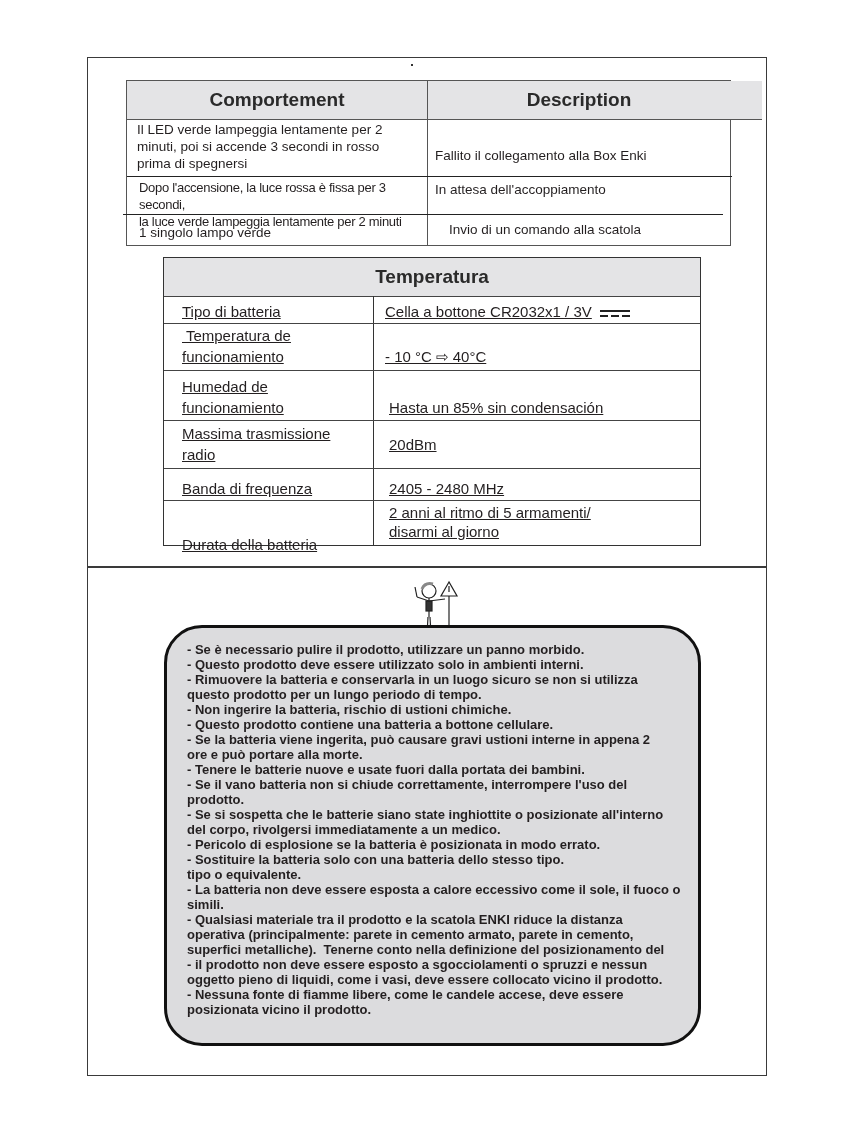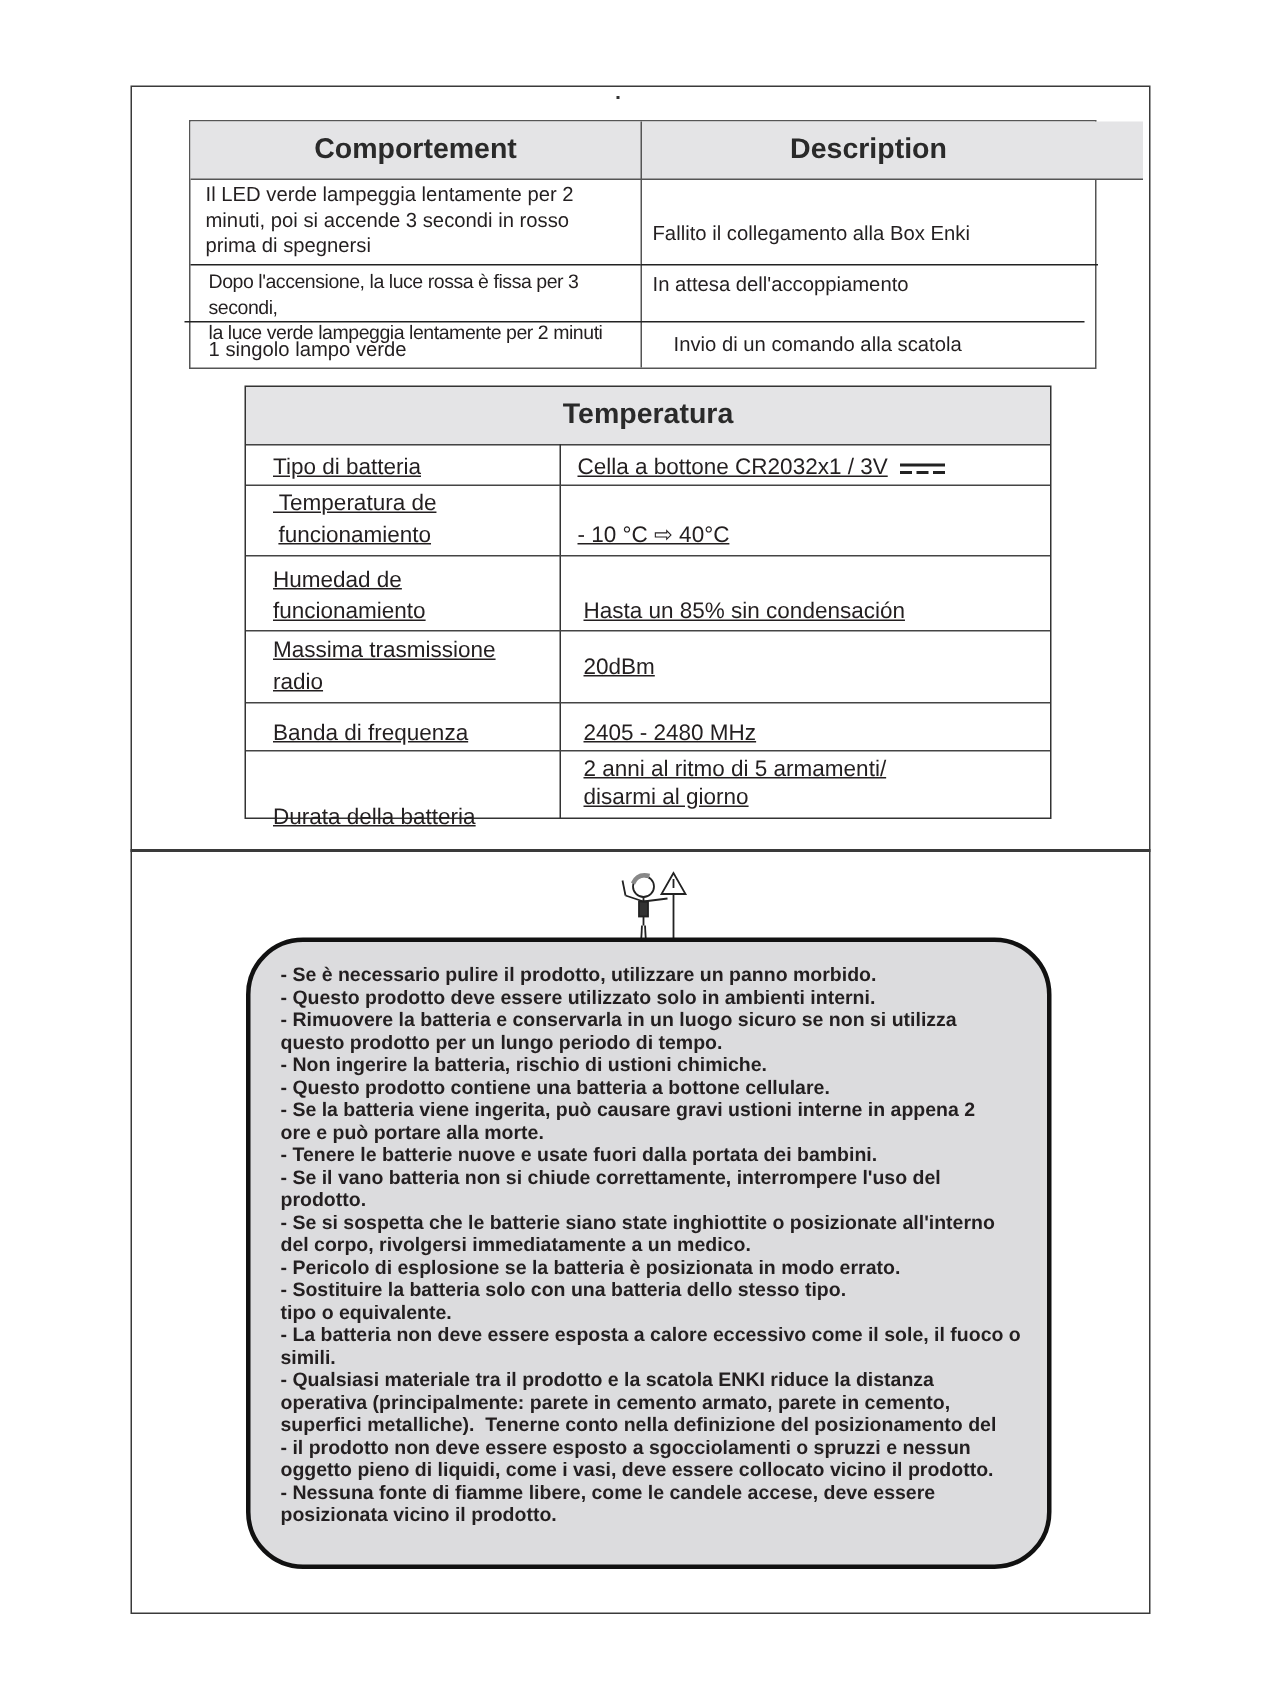--- a/index.html
+++ b/index.html
@@ -69,21 +69,21 @@
 <div class="stable">
   <div class="shead">Temperatura</div>
   <div class="scol"></div>
 
   <div class="scell" style="left:18px;top:43px;">Tipo di batteria</div>
   <div class="scell" style="left:221px;top:43px;">
     <span>Cella a bottone CR2032x1 / 3V</span><span class="dc"><span class="s"></span><span class="d" style="left:0"></span><span class="d" style="left:11px"></span><span class="d" style="left:22px"></span></span>
   </div>
   <div class="srow-line" style="top:65px;"></div>
 
-  <div class="scell" style="left:18px;top:67px;text-align:center;">
+  <div class="scell" style="left:18px;top:67px;">
     <div style="white-space:pre"> Temperatura de</div>
     <div>funcionamiento</div>
   </div>
   <div class="scell" style="left:221px;top:88px;">- 10 °C ⇨ 40°C</div>
   <div class="srow-line" style="top:112px;"></div>
 
   <div class="scell" style="left:18px;top:118px;">
     <div>Humedad de</div>
     <div>funcionamiento</div>
   </div>

